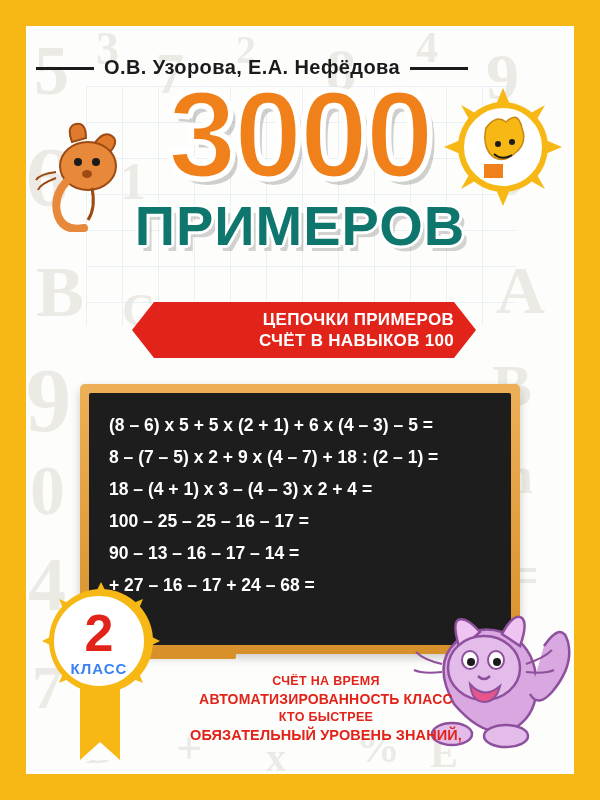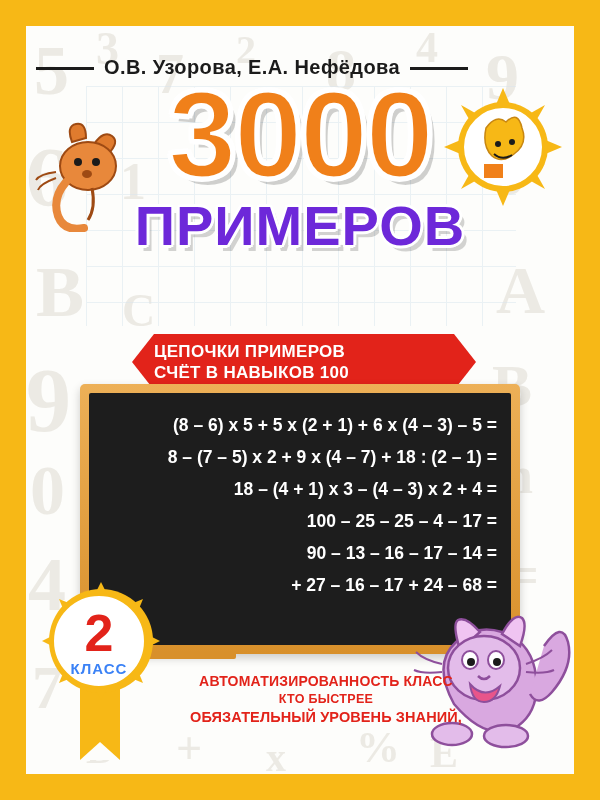--- a/index.html
+++ b/index.html
@@ -102,21 +102,21 @@
     position: absolute;
     left: 0;
     width: 548px;
     text-align: center;
     font-weight: bold;
     line-height: 1;
   }
   .title-1 {
     top: 172px;
     font-size: 56px;
-    color: #6d28d9;
+    color: #0f766e;
     letter-spacing: 1px;
     text-shadow:
       3px 0 0 #fff, -3px 0 0 #fff, 0 3px 0 #fff, 0 -3px 0 #fff,
       2px 2px 0 #fff, -2px 2px 0 #fff, 2px -2px 0 #fff, -2px -2px 0 #fff,
       5px 6px 0 rgba(0,0,0,.17);
   }
   .title-2 {
     top: 228px;
     font-size: 56px;
     color: #4aa832;
@@ -124,26 +124,26 @@
     text-shadow:
       3px 0 0 #fff, -3px 0 0 #fff, 0 3px 0 #fff, 0 -3px 0 #fff,
       2px 2px 0 #fff, -2px 2px 0 #fff, 2px -2px 0 #fff, -2px -2px 0 #fff,
       5px 6px 0 rgba(0,0,0,.17);
   }
 
   
   .banner {
     position: absolute;
     left: 128px;
-    top: 308px;
+    top: 276px;
     width: 300px;
     height: 56px;
     background: #e2231a;
     color: #ffffff;
-    text-align: left;
+    text-align: right;
     padding-top: 7px;
     box-sizing: border-box;
   }
   .banner::before, .banner::after {
     content: "";
     position: absolute;
     top: 0;
     width: 0; height: 0;
     border-style: solid;
   }
@@ -171,21 +171,20 @@
     top: 358px;
     width: 440px;
     height: 270px;
     background: #e8a63a;
     border-radius: 5px;
     padding: 9px;
     box-sizing: border-box;
     box-shadow: 0 4px 10px rgba(0,0,0,.2);
     background-image: linear-gradient(#efb košice, #efb);
     background-image: linear-gradient(180deg,#edb057,#d8902b);
-    text-align: right;
   }
   .board {
     width: 100%;
     height: 100%;
     background: #1d1d1d;
     border-radius: 2px;
     padding: 16px 14px 10px 20px;
     box-sizing: border-box;
   }
   .board .eq {
@@ -392,21 +391,21 @@
     <div class="banner">
       <div>ЦЕПОЧКИ ПРИМЕРОВ</div>
       <div>СЧЁТ В НАВЫКОВ 100</div>
     </div>
 
     <div class="board-frame">
       <div class="board">
         <div class="eq">(8 – 6) х 5 + 5 х (2 + 1) + 6 х (4 – 3) – 5 =</div>
         <div class="eq">8 – (7 – 5) х 2 + 9 х (4 – 7) + 18 : (2 – 1) =</div>
         <div class="eq">18 – (4 + 1) х 3 – (4 – 3) х 2 + 4 =</div>
-        <div class="eq">100 – 25 – 25 – 4 – 17 =</div>
+        <div class="eq">100 – 25 – 25 – 16 – 17 =</div>
         <div class="eq">90 – 13 – 16 – 17 – 14 =</div>
         <div class="eq">+ 27 – 16 – 17 + 24 – 68 =</div>
       </div>
     </div>
     <div class="board-ledge"></div>
 
     <div class="badge">
       <div class="ribbon"></div>
       <div class="rosette">
         <svg width="118" height="118" viewBox="0 0 118 118" aria-hidden="true">
@@ -445,19 +444,20 @@
         <path d="M48 88 q-18 -4 -26 -12" stroke="#8e4f9c" stroke-width="2" fill="none"></path>
         <path d="M48 96 q-20 2 -28 -2" stroke="#8e4f9c" stroke-width="2" fill="none"></path>
         <path d="M132 88 q18 -6 26 -14" stroke="#8e4f9c" stroke-width="2" fill="none"></path>
         <path d="M132 96 q20 2 28 -2" stroke="#8e4f9c" stroke-width="2" fill="none"></path>
         <ellipse cx="58" cy="158" rx="20" ry="11" fill="#e3bcea" stroke="#8e4f9c" stroke-width="2.5"></ellipse>
         <ellipse cx="112" cy="160" rx="22" ry="11" fill="#e3bcea" stroke="#8e4f9c" stroke-width="2.5"></ellipse>
       </svg>
     </div>
 
     <div class="bottom-text">
+      <div class="bt-1">СЧЁТ НА ВРЕМЯ</div>
       <div class="bt-2">АВТОМАТИЗИРОВАННОСТЬ КЛАСС</div>
       <div class="bt-3">КТО БЫСТРЕЕ</div>
       <div class="bt-4">ОБЯЗАТЕЛЬНЫЙ УРОВЕНЬ ЗНАНИЙ,</div>
     </div>
 
   </div>
 </div>
 
 </body></html>

